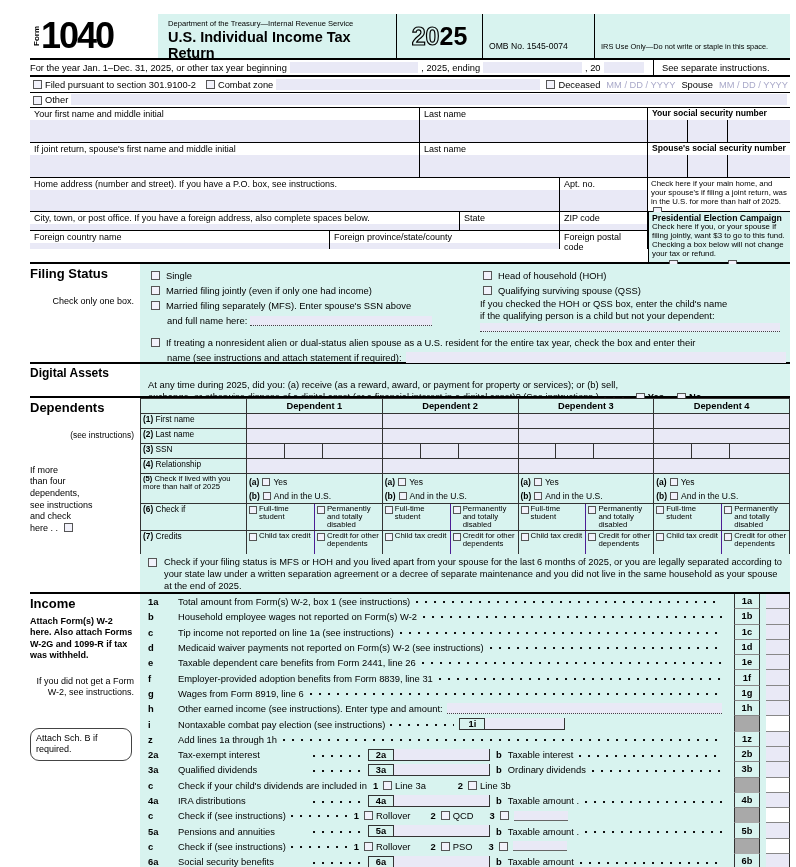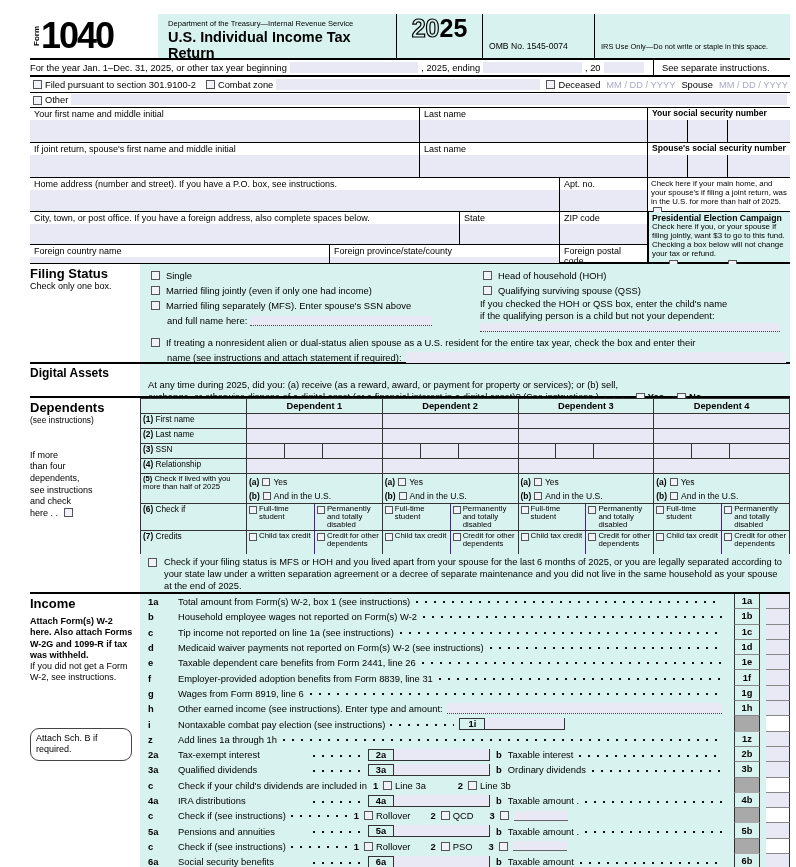--- a/index.html
+++ b/index.html
@@ -23,21 +23,21 @@
         background-size:9px 7px;background-repeat:repeat-x;}
 
   
   .hdr{height:46px;border-bottom:2.5px solid #000;display:flex;}
   .hdr-form{width:128px;background:#fff;display:flex;align-items:center;padding-left:2px;}
   .form-word{writing-mode:vertical-rl;transform:rotate(180deg);font-size:8px;font-weight:bold;}
   .form-num{font-size:36px;font-weight:bold;letter-spacing:-2px;line-height:1;}
   .hdr-mid{flex:1;background:var(--cy);padding:5px 0 0 10px;}
   .dept{font-size:7.6px;}
   .title{font-size:14.5px;font-weight:bold;margin-top:1px;}
-  .hdr-year{width:86px;background:var(--cy);border-left:1.5px solid #000;display:flex;justify-content:center;font-size:25px;font-weight:bold;}
+  .hdr-year{width:86px;background:var(--cy);border-left:1.5px solid #000;display:flex;align-items:center;justify-content:center;font-size:25px;font-weight:bold;}
   .y-out{color:transparent;-webkit-text-stroke:1.2px #000;}
   .hdr-omb{width:112px;background:var(--cy);border-left:1.5px solid #000;display:flex;align-items:flex-end;padding:0 0 7px 6px;font-size:8.6px;}
   .hdr-irs{width:196px;background:var(--cy);border-left:1.5px solid #000;display:flex;align-items:flex-end;padding:0 0 7px 6px;font-size:7.4px;}
 
   
   .taxyear{height:17px;border-bottom:2px solid #000;display:flex;align-items:center;font-size:9.3px;}
   .ty-inp{height:11px;margin:0 3px;align-self:flex-end;margin-bottom:2px;}
   .ty-sep{width:1.5px;background:#000;align-self:stretch;margin-left:6px;}
   .ty-see{width:136px;padding-left:8px;}
 
@@ -62,21 +62,21 @@
   .pec{width:142px;background:var(--cy);border-left:1px solid #000;padding:1px 3px;}
   .pec-t{font-size:8.7px;font-weight:bold;}
   .pec-x{font-size:7.9px;line-height:1.13;}
   .pec-cbs{display:flex;justify-content:space-around;font-weight:bold;font-size:9px;margin-top:1px;}
   .pec-cbs .it{display:flex;align-items:center;}
 
   
   .sec{display:flex;}
   .sec-l{width:110px;background:#fff;padding:2px 6px 0 0;flex:none;}
   .sec-l .t{font-size:13px;font-weight:bold;}
-  .sec-l .s{font-size:9px;margin-top:0;line-height:1.25;}
+  .sec-l .s{font-size:9px;margin-top:15px;line-height:1.25;text-align:right;}
   .sec-l .sb{font-size:9px;font-weight:bold;margin-top:5px;line-height:1.25;}
   .sec-m{flex:1;background:var(--cy);min-width:0;}
 
   
   .fs{height:100px;border-bottom:2px solid #000;}
   .fs-m{padding:4px 4px 0 8px;font-size:9.4px;}
   .ckl{display:flex;align-items:center;height:15px;}
   .ckl .cb{margin-right:6px;}
   .fs-grid{display:flex;}
   .fs-cl{width:332px;}
@@ -232,21 +232,21 @@
     <div class="cell" style="width:88px">
       <span class="lab">Apt. no.</span>
       <span class="fill"></span>
     </div>
     <div class="cell" style="width:142px">
       <div class="mh"><span>Check here if your main home, and your spouse's if filing a joint return, was in the U.S. for more than half of 2025.</span><span class="cb"></span></div>
     </div>
   </div>
   <div class="flex" style="height:52px;border-bottom:2px solid #000">
     <div style="width:618px">
-      <div class="nrow" style="height:33px;border-bottom:1px solid #000">
+      <div class="nrow" style="height:19px;border-bottom:1px solid #000">
         <div class="cell" style="width:430px">
           <span class="lab">City, town, or post office. If you have a foreign address, also complete spaces below.</span>
           <span class="fill"></span>
         </div>
         <div class="cell" style="width:100px">
           <span class="lab">State</span>
           <span class="fill"></span>
         </div>
         <div class="cell" style="width:88px;border-right:1px solid #000">
           <span class="lab">ZIP code</span>

